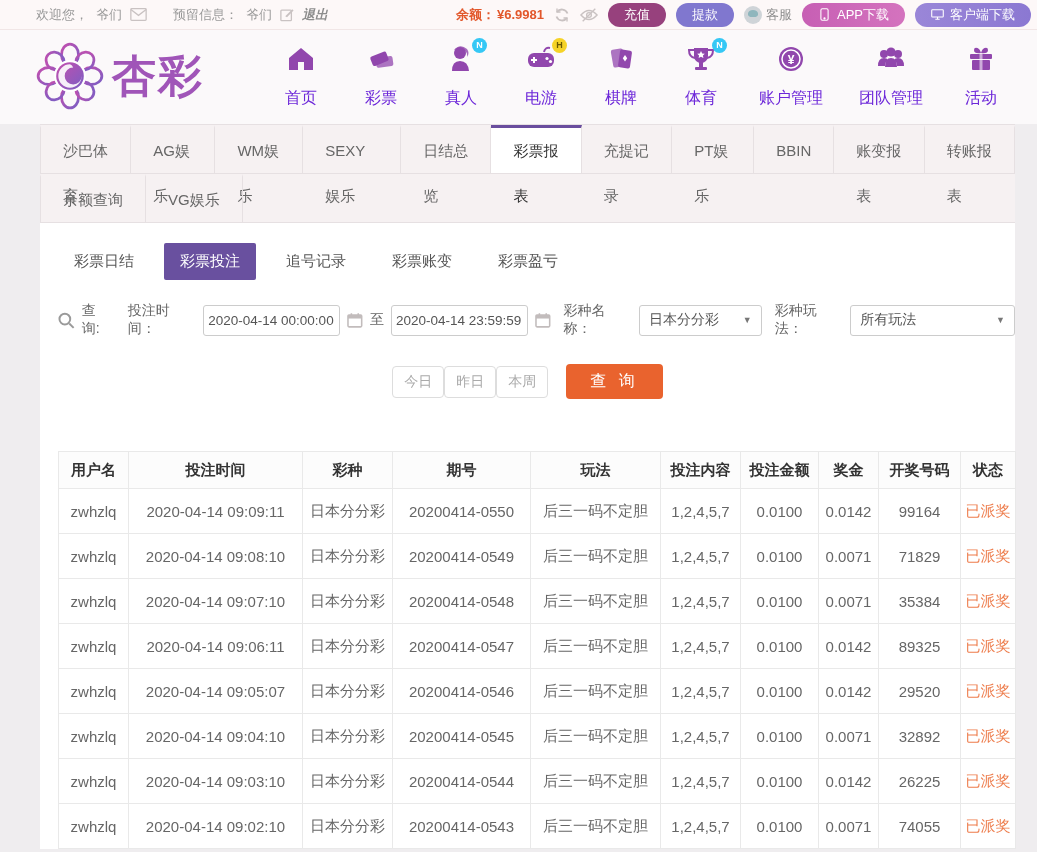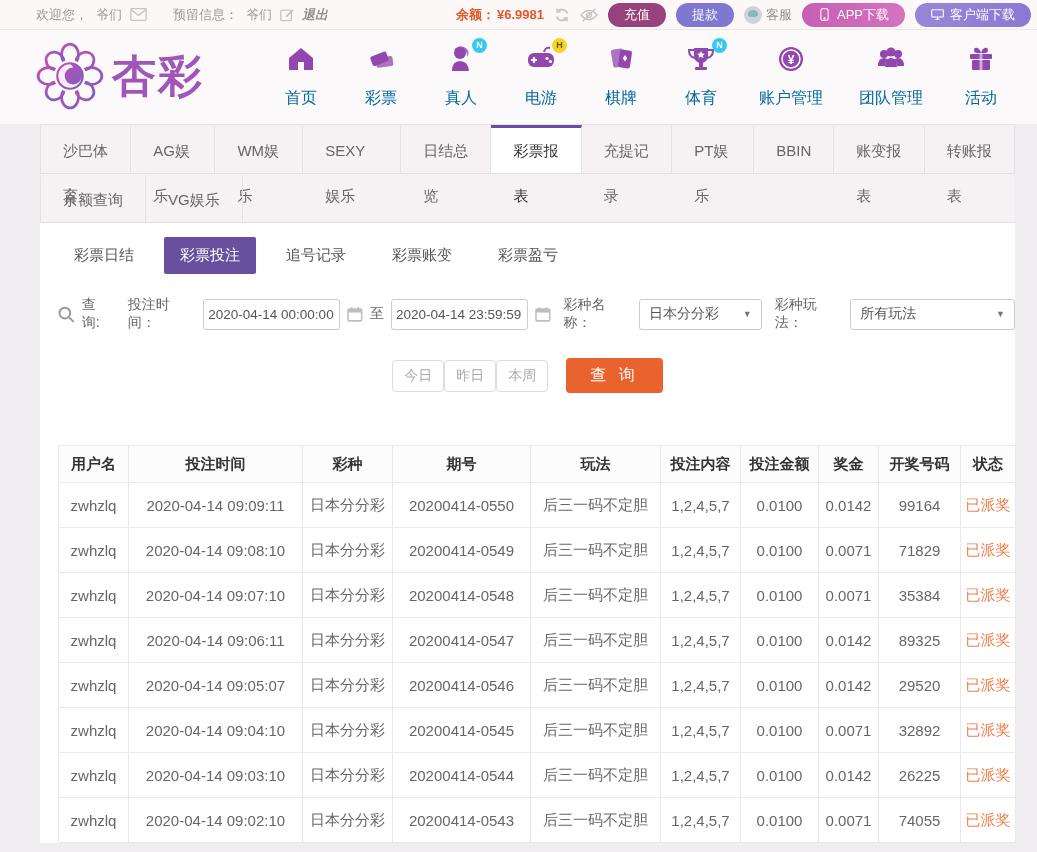--- a/index.html
+++ b/index.html
@@ -31,38 +31,38 @@
   
   .header { background:#fbf9fa; padding:12px 0 14px 36px; display:flex; align-items:center; }
   .logo { display:flex; align-items:center; gap:8px; width:215px; cursor:pointer; }
   .logo svg { width:68px; height:68px; }
   .logo-text { font-size:44px; font-weight:bold; color:#a055b8; letter-spacing:2px; }
   .nav { display:flex; align-items:flex-end; gap:36px; margin-left:28px; }
   .nav-item { display:flex; flex-direction:column; align-items:center; gap:5px;
     color:#9147ad; cursor:pointer; min-width:44px; }
   .nav-ico { width:30px; height:30px; position:relative; color:#9147ad; }
   .nav-ico svg { width:30px; height:30px; }
-  .nav-label { font-size:16px; color:#0369a1; white-space:nowrap;margin-top:9px; }
+  .nav-label { font-size:16px; color:#6d28d9; white-space:nowrap;margin-top:9px; }
   .badge { position:absolute; top:-6px; right:-11px; width:15px; height:15px; border-radius:50%;
     font-size:9px; font-weight:bold; line-height:15px; text-align:center; }
   .badge.n { background:#35c8f5; color:#fff; }
   .badge.h { background:#f5d327; color:#6b5a00; }
 
   
   .container { width:975px; margin-left:40px; }
   .tabstrip { background:#f6f1f2; border-top:1px solid #e6e0e2; border-bottom:1px solid #e6e0e2; }
   .tabrow { display:flex; border-bottom:1px solid #e6e0e2; }
   .tabrow:last-child { border-bottom:none; }
   .tab { height:48px; line-height:45px; padding:0 22px; font-size:15px; color:#666;
     border-right:1px solid #e6e0e2; cursor:pointer; border-top:3px solid transparent; }
   .tabrow .tab:first-child { border-left:1px solid #e6e0e2; }
   .tab.active { background:#fff; border-top:3px solid #6a4e9e; color:#333; }
 
   
-  .panel { background:#fff; min-height:620px; padding-top:14px; }
+  .panel { background:#fff; min-height:620px; padding-top:20px; }
   .subtabs { display:flex; align-items:center; gap:14px; padding-left:18px; }
   .subtab { font-size:15px; color:#555; padding:9px 16px; cursor:pointer; border-radius:2px; }
   .subtab.active { background:#69509f; color:#fff; }
 
   .queryrow { display:flex; align-items:center; gap:7px; padding:22px 0 0 18px;
     font-size:14px; color:#666; }
   .q-ico { width:17px; height:17px; color:#9a9a9a; }
   .q-ico svg { width:100%; height:100%; }
   .dt-input { width:137px; height:31px; border:1px solid #ccc; border-radius:3px;
     font-size:13.5px; color:#555; padding:0 4px; font-family:inherit; }

